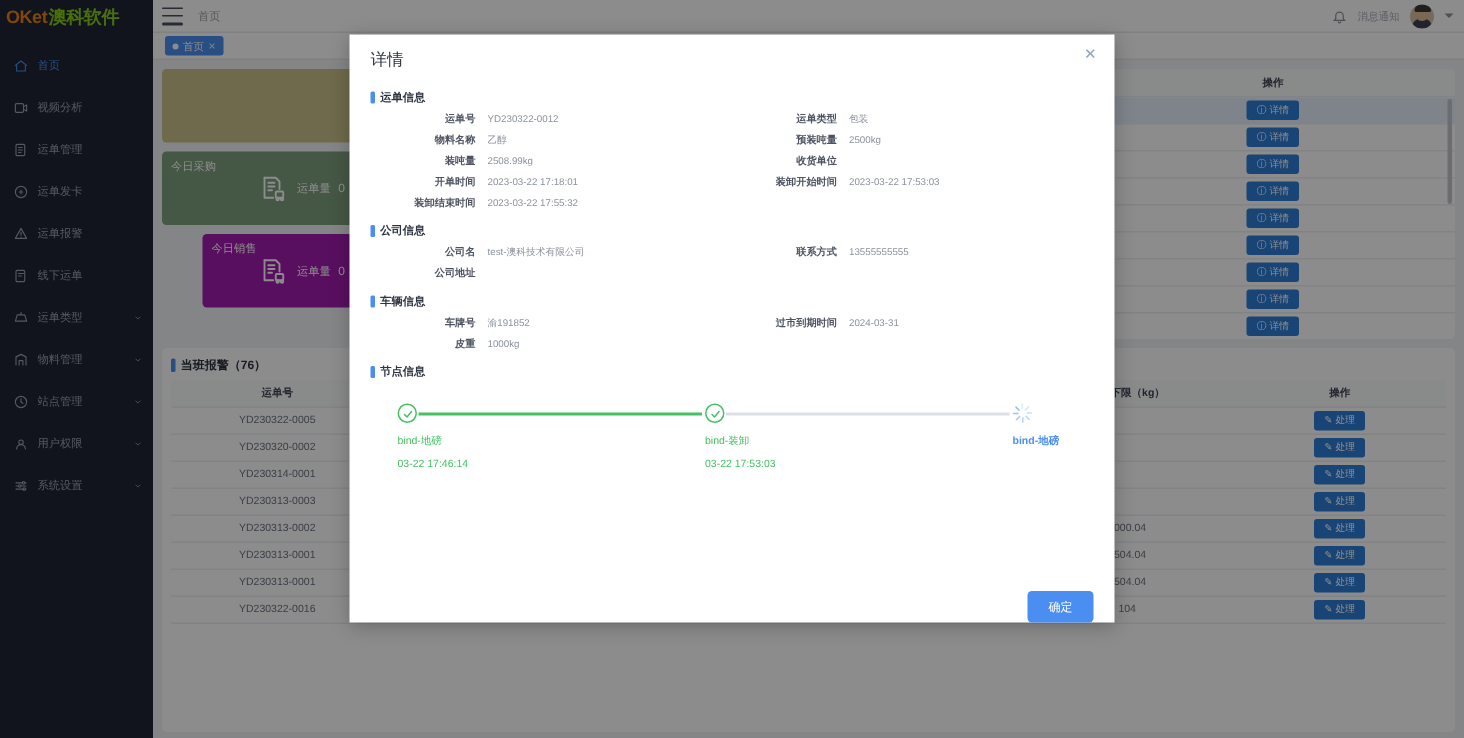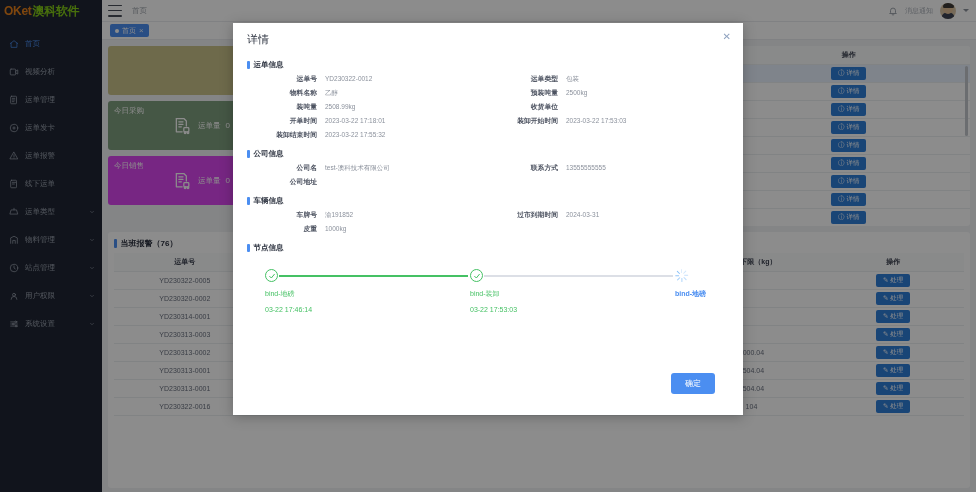--- a/index.html
+++ b/index.html
@@ -92,21 +92,21 @@
     display: flex; flex-direction: row; justify-content: space-between;
   }
   .kcard .ct { font-size: 7.5px; }
   .kcard .cr { display: flex; align-items: center; gap: 5px; }
   .kcard .cico { width: 20px; height: 20px; }
   .kcard .cico svg { width: 20px; height: 20px; display: block; }
   .kcard .cunit { font-size: 7.5px; }
   .kcard .cval { font-size: 8px; margin-left: auto; }
   .kcard.blank { background: #c9c289; }
   .kcard.buy { background: #7f9e7f; }
-  .kcard.sell { background: #d946ef; }
+  .kcard.sell { background: #a21caf; margin-left: 27px; }
 
   .rtable { flex: 1; background: #fff; border-radius: 3px; overflow: hidden; position: relative; }
   table.tb { width: 100%; border-collapse: collapse; table-layout: fixed; }
   table.tb th, table.tb td {
     font-size: 7px; color: #6b7280; text-align: center;
     padding: 0; height: 18px; border-bottom: 1px solid #eceef1;
     white-space: nowrap; overflow: hidden;
   }
   table.tb th { color: #3c4250; font-weight: bold; background: #fafbfc; }
   table.tb tr.sel td { background: #e8f1fd; }
@@ -155,21 +155,21 @@
   .stp .circ svg { width: 8px; height: 8px; display: block; }
   .stp .stitle { font-size: 7px; margin-top: 7px; color: #45c164; }
   .stp .stime { font-size: 7px; margin-top: 7px; color: #45c164; }
   .stp.pending .stitle { color: #4b8ef1; font-weight: bold; }
   .line { position: absolute; top: 6px; height: 2px; }
   .line.done { background: #45c164; }
   .line.todo { background: #dcdfe6; }
   .spinner { position: relative; width: 13px; height: 13px; }
   .spinner i { position: absolute; left: 6px; top: 0; width: 1.4px; height: 4px; background: #79b8f7; border-radius: 1px; transform-origin: 0.7px 6.5px; }
 
-  .modal-foot { height: 42px; display: flex; align-items: flex-start; justify-content: flex-end; padding-right: 28px; }
+  .modal-foot { height: 42px; display: flex; align-items: flex-end; justify-content: flex-end; padding-right: 14px; }
   .btn-primary {
     background: #4b8ef1; color: #fff; font-size: 8px; border-radius: 3px;
     padding: 5px 14px; cursor: pointer;
   }
 
   
   .watermark { position: absolute; right: 42px; bottom: 10px; z-index: 15; color: rgba(255,255,255,.55); text-align: left; }
   .watermark .wm1 { font-size: 15px; }
   .watermark .wm2 { font-size: 8px; margin-top: 2px; }
 </style>

